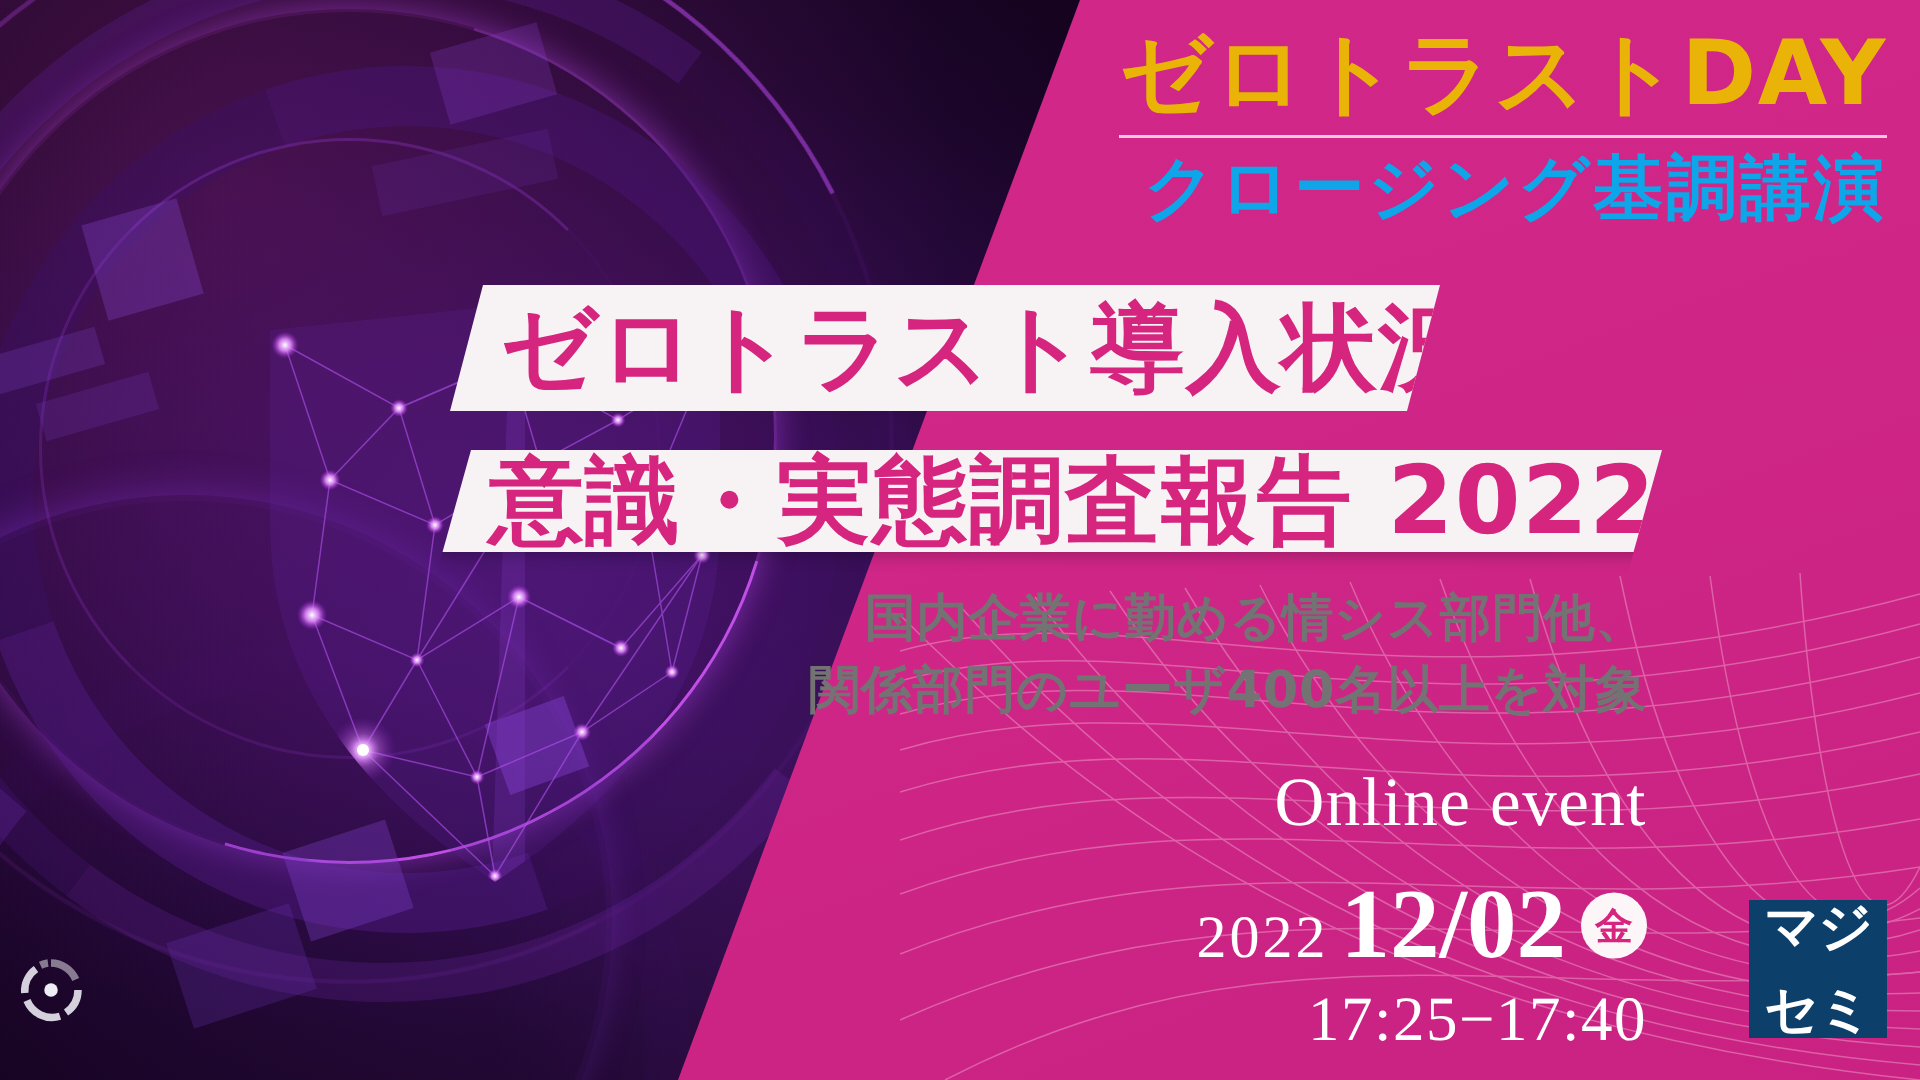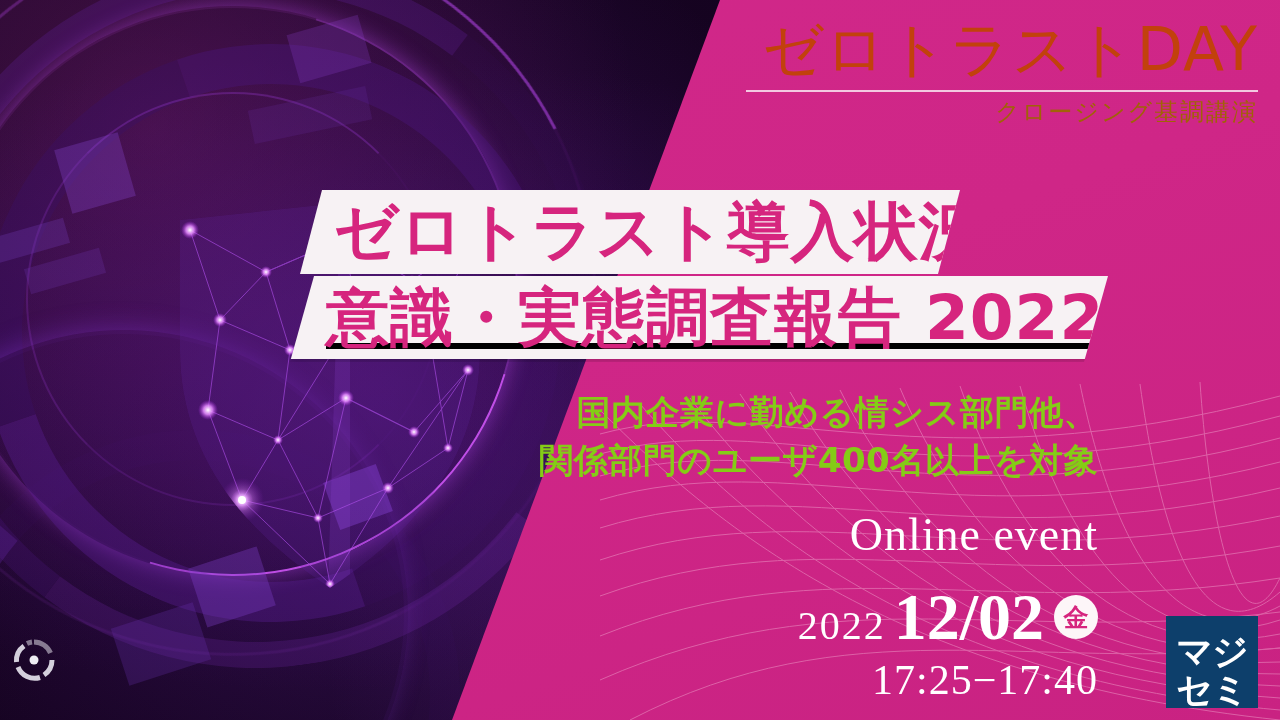--- a/index.html
+++ b/index.html
@@ -70,57 +70,57 @@
     position:absolute;inset:0;
     background:linear-gradient(160deg,#d1288a 0%,#cf2687 48%,#c92282 100%);
     clip-path:polygon(720px 0, 1280px 0, 1280px 720px, 452px 720px);
   }
   .waves{position:absolute;left:600px;top:380px;width:680px;height:340px;opacity:.55;}
 
   
   .header{position:absolute;left:0;top:18px;width:1280px;text-align:right;padding-right:22px;box-sizing:border-box;}
   .ev-title{
     font-family:"DejaVu Sans", sans-serif;
-    font-weight:normal;font-size:60px;line-height:1.04;color:#c2410c;
+    font-weight:bold;font-size:60px;line-height:1.04;color:#eab308;
     letter-spacing:1px;
   }
   .hdr-rule{height:2px;background:rgba(255,255,255,.75);margin:10px 0 6px auto;width:512px;}
   .ev-sub{
     font-family:"DejaVu Sans", sans-serif;
-    font-weight:normal;font-size:24px;color:#a16207;letter-spacing:2px;line-height:1.2;
+    font-weight:bold;font-size:47px;color:#0ea5e9;letter-spacing:2px;line-height:1.2;
   }
 
   
   .banner{
     position:absolute;background:#f7f2f4;
     display:flex;align-items:center;
     box-shadow:0 2px 10px rgba(0,0,0,.25);
   }
   .banner span{
     font-family:"DejaVu Sans", sans-serif;
     font-weight:bold;color:#d6257e;white-space:nowrap;
   }
   .banner-1{
     left:300px;top:190px;width:660px;height:84px;
     clip-path:polygon(22px 0, 660px 0, 638px 84px, 0 84px);
     padding-left:34px;box-sizing:border-box;
   }
   .banner-1 span{font-size:63px;letter-spacing:1px;}
   .banner-2{
-    left:290px;top:276px;width:818px;height:83px;
+    left:290px;top:300px;width:818px;height:68px;
     clip-path:polygon(24px 0, 818px 0, 794px 86px, 0 86px);
-    padding-left:36px;box-sizing:border-box;text-decoration:underline;
+    padding-left:36px;box-sizing:border-box;
   }
   .banner-2 span{font-size:63px;letter-spacing:1px;}
 
   
   .subtitle{
     position:absolute;left:440px;top:388px;width:700px;height:108px;
     background:transparent;
-    color:#84cc16;
+    color:#737373;
     font-family:"DejaVu Sans", sans-serif;
     font-weight:bold;font-size:34px;line-height:1.42;
     text-align:right;padding-right:42px;box-sizing:border-box;
     letter-spacing:.5px;
   }
   .subtitle div{white-space:nowrap;}
 
   
   .info{
     position:absolute;right:182px;top:512px;text-align:right;color:#ffffff;
@@ -135,21 +135,21 @@
     color:#d6257e;font-family:"DejaVu Sans", sans-serif;font-weight:bold;
     font-size:25px;display:flex;align-items:center;justify-content:center;
     align-self:center;margin-left:2px;
   }
   .time{font-size:42px;letter-spacing:1px;margin-top:6px;}
 
   
   .logo{
     position:absolute;left:1166px;top:600px;width:92px;height:92px;
     background:#0d3f6b;display:flex;flex-direction:column;
-    align-items:center;justify-content:flex-end;margin-top:16px;
+    align-items:center;justify-content:space-between;
   }
   .logo div{
     font-family:"DejaVu Sans", sans-serif;font-weight:bold;color:#ffffff;
     font-size:36px;line-height:1.04;letter-spacing:-1px;
   }
 </style>
 </head>
 <body>
 
 <div class="stage">

